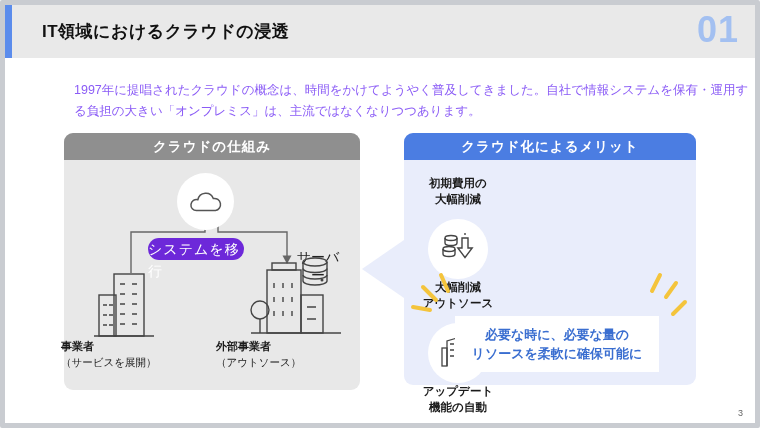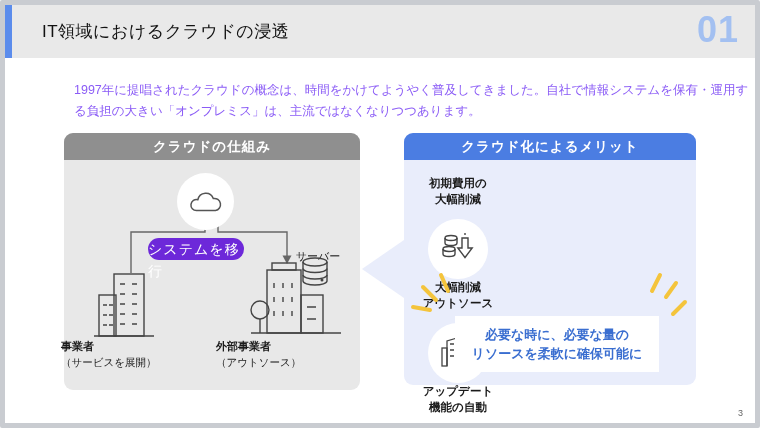--- a/index.html
+++ b/index.html
@@ -2,42 +2,42 @@
 <html><head>
 <meta charset="utf-8">
 <style>
   * { margin:0; padding:0; box-sizing:border-box; }
   body { width:760px; height:428px; font-family:"Liberation Sans","DejaVu Sans",sans-serif; background:#fff; }
   .frame { position:relative; width:760px; height:428px; background:#fff; border:5px solid #c9ccd1; border-radius:2px; overflow:hidden; }
 
   
   .header { position:absolute; left:0; top:0; width:750px; height:53px; background:#e9e9e9; }
   .accent-bar { position:absolute; left:0; top:0; width:7px; height:53px; background:#5b8cec; }
-  .title { position:absolute; left:37px; top:0; height:53px; line-height:53px; font-size:17px; font-weight:normal; color:#111; letter-spacing:0.5px; }
+  .title { position:absolute; left:37px; top:0; height:53px; line-height:53px; font-size:17px; font-weight:bold; color:#111; letter-spacing:0.5px; }
   .slide-num { position:absolute; right:16px; top:4px; font-size:36px; font-weight:bold; color:#a3c0f1; letter-spacing:1px; }
 
   
   .intro { position:absolute; left:37px; top:75px; width:678px; font-size:12.5px; line-height:1.65; color:#8b5cf6;margin-left:32px; }
 
   
   .card { position:absolute; border-radius:9px; }
   .card-left { left:59px; top:128px; width:296px; height:257px; background:#e8e8e8; }
   .card-right { left:399px; top:128px; width:292px; height:252px; background:#e9edfb; }
   .card-header { height:27px; line-height:27px; text-align:center; color:#fff; font-size:13.5px; font-weight:bold; letter-spacing:1px; border-radius:9px 9px 0 0; }
   .card-left .card-header { background:#8f8f8f; }
   .card-right .card-header { background:#4b7de2; }
 
   .pointer-triangle { position:absolute; left:357px; top:235px; width:0; height:0;
     border-top:29px solid transparent; border-bottom:29px solid transparent; border-right:42px solid #e9edfb; }
 
   
   .connectors { position:absolute; left:0; top:0; }
   .cloud-circle { position:absolute; left:113px; top:40px; width:57px; height:57px; background:#fff; border-radius:50%; display:flex; align-items:center; justify-content:center; }
   .pill { position:absolute; left:84px; top:105px; width:96px; height:22px; background:#6d28d9; border-radius:12px; color:#fff; font-size:14px; line-height:22px; letter-spacing:1px; }
-  .server-label { position:absolute; left:226px; top:116px; width:56px; text-align:center; font-size:11px; color:#222; }
+  .server-label { position:absolute; left:226px; top:116px; width:56px; text-align:center; font-size:14px; color:#222; }
   .building-left { position:absolute; left:29px; top:139px; }
   .building-right { position:absolute; left:181px; top:122px; }
   .entity { position:absolute; top:205px; width:140px; text-align:left; color:#1a1a1a; }
   .entity .e-name { font-size:11px; font-weight:bold; line-height:1.5; }
   .entity .e-role { font-size:10.5px; line-height:1.5; }
   .entity-1 { left:-3px; }
   .entity-2 { left:152px; }
 
   
   .merits-row { position:absolute; left:0; top:42px; width:292px; display:flex; justify-content:space-around; padding:0 8px;flex-direction:column; }

